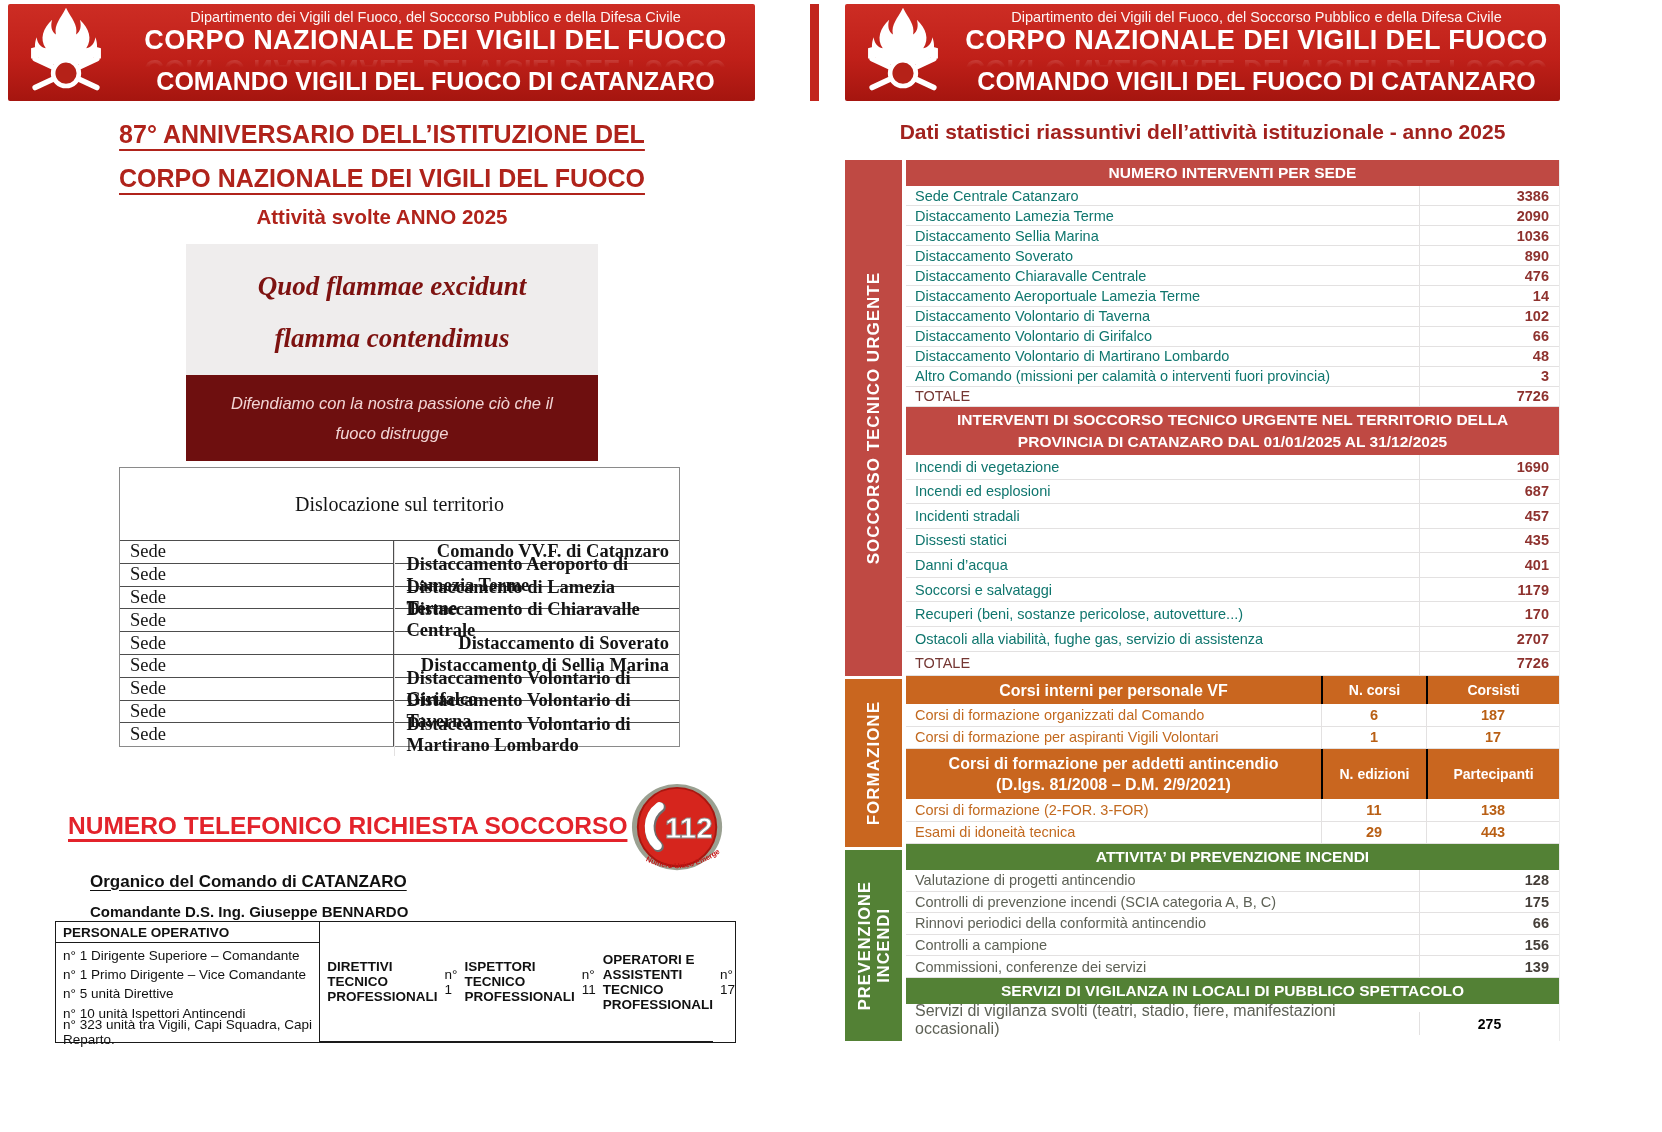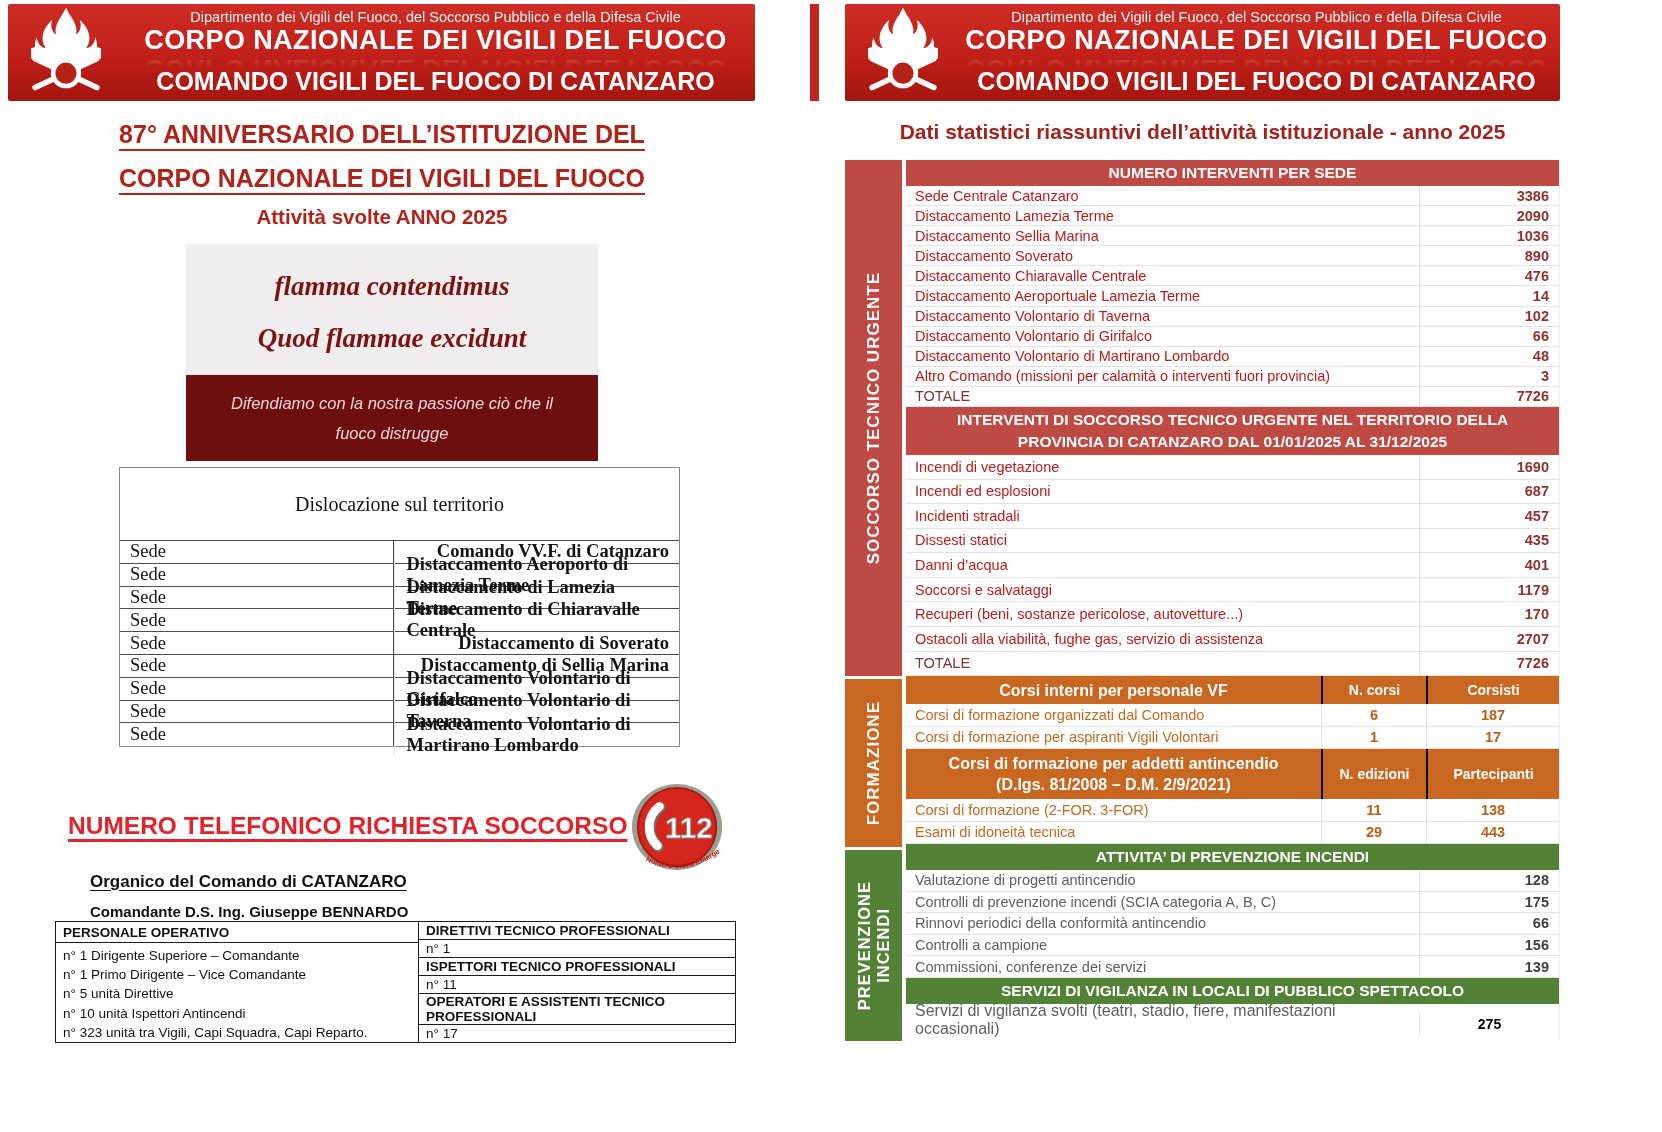--- a/index.html
+++ b/index.html
@@ -55,21 +55,21 @@
   .org-head { position:absolute; left:82px; top:868px; font-size:17px; font-weight:bold; color:#111;
     text-decoration:underline; text-underline-offset:3px; }
   .org-cmd  { position:absolute; left:82px; top:899px; font-size:15px; font-weight:bold; color:#111; }
   .otable { position:absolute; left:47px; top:917px; width:681px; height:122px;
     border:1.5px solid #1a1a1a; display:flex; font-size:13.5px; color:#111; background:#fff; }
   .ocol-left { width:363px; border-right:1px solid #1a1a1a; display:flex; flex-direction:column; }
   .ocol-left .ohead { height:21px; font-weight:bold; padding-left:7px; display:flex; align-items:center;
     border-bottom:1px solid #1a1a1a; }
   .ocol-left .olist { flex:1; padding-top:3px; }
   .ocol-left .oline { height:19.2px; padding-left:7px; display:flex; align-items:center; }
-  .ocol-right { flex:1; display:flex; flex-direction:column; }
+  .ocol-right { flex:1; display:flex; }
   .ocol-right .orow { flex:1; display:flex; align-items:center; padding-left:7px; border-bottom:1px solid #1a1a1a; }
   .ocol-right .orow:last-child { border-bottom:none; }
   .ocol-right .oh { font-weight:bold; }
 
   
   .rtitle { position:absolute; left:35px; top:116px; width:715px; text-align:center;
     font-size:21px; font-weight:bold; color:#a2221e; }
   .rtable { position:absolute; left:35px; top:156px; width:715px; display:flex; }
   .sidebar { width:57px; margin-right:4px; display:flex; flex-direction:column; }
   .sb { display:flex; align-items:center; justify-content:center; color:#fff; font-weight:bold; }
@@ -85,21 +85,21 @@
   .secA { height:516px; } .secB { height:168px; } .secC { height:191px; }
   .shead { color:#fff; font-weight:bold; display:flex; align-items:center; justify-content:center;
     text-align:center; flex-shrink:0; }
   .secA .shead { background:#bf4943; height:26px; font-size:15.5px; }
   .secA .shead.two { height:48px; flex-direction:column; line-height:22px; }
   .rows { flex:1; display:flex; flex-direction:column; }
   .rows .trow { flex:1; display:flex; align-items:stretch; border-bottom:1px solid #e3e1e1; font-size:14.5px; }
   .tlabel { flex:1; padding-left:9px; display:flex; align-items:center; }
   .tnum { width:140px; border-left:1px solid #e3e1e1; font-weight:bold;
     display:flex; align-items:center; justify-content:flex-end; padding-right:10px; }
-  .secA .tlabel { color:#b91c1c; }
+  .secA .tlabel { color:#0f766e; }
   .secA .tnum   { color:#8e322e; }
   .secA .total .tlabel { color:#743632; }
 
   .secB .shead { background:#c9661f; }
   .shB1 { height:28px; font-size:16px; }
   .shB2 { height:50px; font-size:16px; }
   .shead .sh-title { flex:1; display:flex; flex-direction:column; align-items:center; justify-content:center; line-height:21px; }
   .shead .sh-c1, .shead .sh-c2 { border-left:2px solid #000000; display:flex; align-items:center; justify-content:center;
     font-size:14px; align-self:stretch; }
   .sh-c1 { width:105px; } .sh-c2 { width:133px; }
@@ -141,22 +141,22 @@
     </div>
   </div>
 
   <div class="ltitle">
     <div class="t1">87° ANNIVERSARIO DELL’ISTITUZIONE DEL</div>
     <div class="t1">CORPO NAZIONALE DEI VIGILI DEL FUOCO</div>
     <div class="sub">Attività svolte ANNO 2025</div>
   </div>
 
   <div class="motto">
+    <div>Quod flammae excidunt</div>
     <div>flamma contendimus</div>
-    <div>Quod flammae excidunt</div>
   </div>
   <div class="motto-cap">Difendiamo con la nostra passione ciò che il fuoco distrugge</div>
 
   <div class="dtable">
     <div class="dhead">Dislocazione sul territorio</div>
     <div>
         <div class="trow">
           <span class="tlabel">Sede</span>
           <span class="tnum">Comando VV.F. di Catanzaro</span>
         </div>

